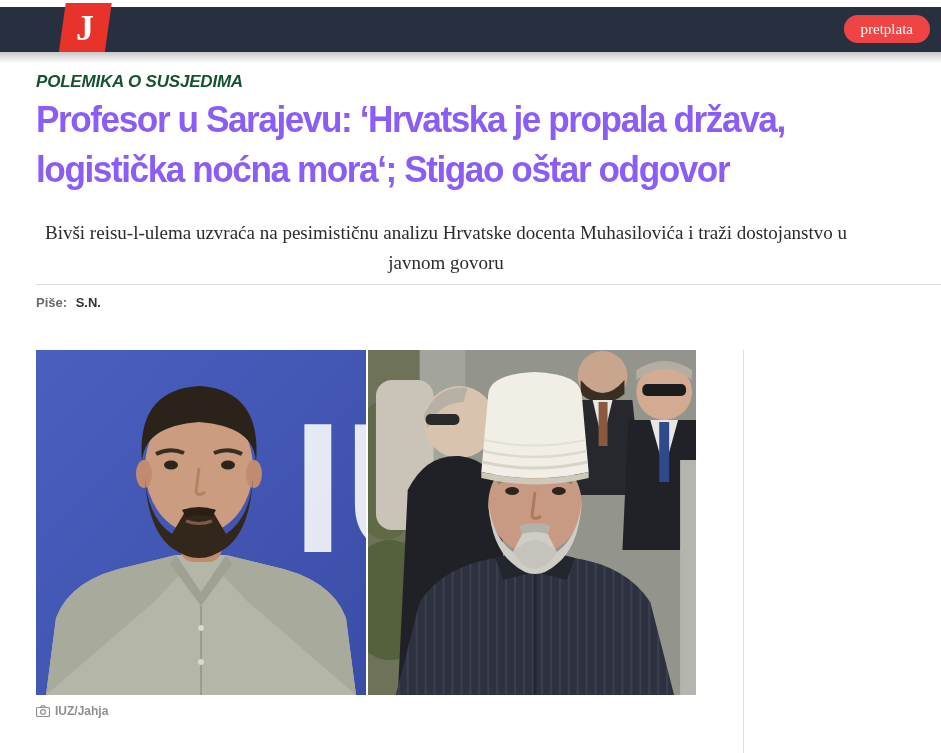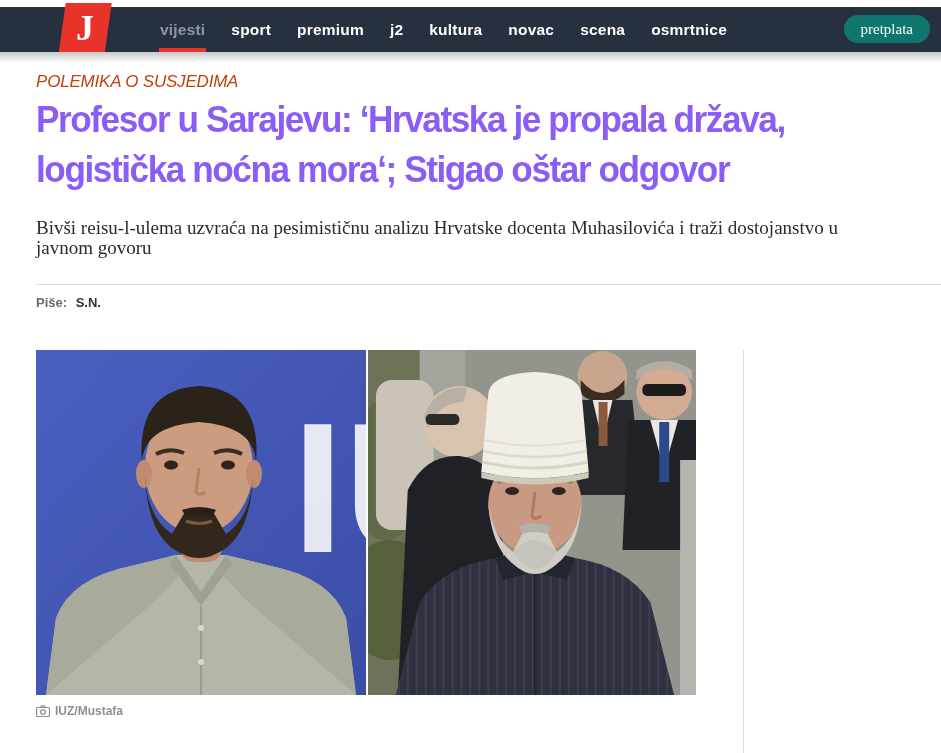--- a/index.html
+++ b/index.html
@@ -17,32 +17,32 @@
           display:flex; align-items:center; justify-content:center; }
   .logo span { transform:skewX(8deg); color:#fff; font-family:"Liberation Serif", serif;
           font-weight:bold; font-size:36px; line-height:1; padding-bottom:3px; }
   .nav-items { position:absolute; left:160px; top:0; height:45px; display:flex; gap:26px; }
   .nav-item { position:relative; height:45px; display:flex; align-items:center;
           color:#ffffff; font-size:15.5px; font-weight:bold; letter-spacing:.2px; cursor:pointer; }
   .nav-item.active { color:#8e97a3; }
   .nav-item.active::after { content:""; position:absolute; left:-1px; right:-1px; bottom:0;
           height:4px; background:#e8332a; }
   .subscribe { position:absolute; right:11px; top:8px; height:28px; padding:0 17px;
-          background:#0f766e; border:none; border-radius:14px; color:#fff;
+          background:#ef4444; border:none; border-radius:14px; color:#fff;
           font-family:"Liberation Serif", serif; font-size:15px; line-height:28px; cursor:pointer; }
 
   
   .content { position:absolute; top:62px; left:0; width:941px; }
-  .category { position:absolute; top:10px; left:36px; color:#c2410c;
-          font-size:17px; font-weight:400; font-style:italic; letter-spacing:-.2px; }
+  .category { position:absolute; top:10px; left:36px; color:#14532d;
+          font-size:17px; font-weight:700; font-style:italic; letter-spacing:-.2px; }
   .headline { position:absolute; top:33px; left:36px; color:#8b5cf6; }
   .headline div { font-size:37px; font-weight:900; letter-spacing:-1.5px; line-height:50px;
           white-space:nowrap; transform:scaleX(.95); transform-origin:left top; }
   .subtitle { position:absolute; top:156px; left:36px; width:820px;
-          font-family:"Liberation Serif", serif; font-size:19px; color:#2b2b2b; line-height:20px; }
+          font-family:"Liberation Serif", serif; font-size:19px; color:#2b2b2b; line-height:30px;text-align:center; }
   .rule { position:absolute; top:222px; left:36px; width:905px; height:0;
           border-top:1px solid #dcdcdc; }
   .byline { position:absolute; top:233px; left:36px; font-size:13px; font-weight:bold;
           display:flex; gap:52px; }
   .byline .lab { color:#6a6a6a; margin-right:5px; }
   .byline .val { color:#333; }
 
   
   .figure { position:absolute; top:288px; left:36px; width:660px; }
   .photos { display:flex; gap:2px; }
@@ -56,30 +56,20 @@
 </style>
 </head>
 <body>
 
 <div class="page">
 
   <div class="topbar">
     <div class="logo">
       <span>J</span>
     </div>
-    <div class="nav-items">
-      <div class="nav-item active">vijesti</div>
-      <div class="nav-item">sport</div>
-      <div class="nav-item">premium</div>
-      <div class="nav-item">j2</div>
-      <div class="nav-item">kultura</div>
-      <div class="nav-item">novac</div>
-      <div class="nav-item">scena</div>
-      <div class="nav-item">osmrtnice</div>
-    </div>
     <button class="subscribe">pretplata</button>
   </div>
   <div class="topbar-shadow"></div>
 
   <div class="content">
     <div class="category">POLEMIKA O SUSJEDIMA</div>
 
     <h1 class="headline">
       <div>Profesor u Sarajevu: ‘Hrvatska je propala država,</div>
       <div>logistička noćna mora‘; Stigao oštar odgovor</div>
@@ -202,19 +192,19 @@
         </svg>
       </div>
 
 
       <div class="credit">
         <svg width="14" height="12" viewBox="0 0 14 12">
           <rect x="0.5" y="2.5" width="13" height="9" rx="1.5" fill="none" stroke="#8f8f8f" stroke-width="1.2"></rect>
           <path d="M4.5,2.5 L5.5,0.8 L8.5,0.8 L9.5,2.5" fill="none" stroke="#8f8f8f" stroke-width="1.2"></path>
           <circle cx="7" cy="7" r="2.4" fill="none" stroke="#8f8f8f" stroke-width="1.2"></circle>
         </svg>
-        <span>IUZ/Mustafa</span>
+        <span>IUZ/Jahja</span>
       </div>
     </div>
   </div>
 
   <div class="rail-divider"></div>
 </div>
 
 </body></html>

